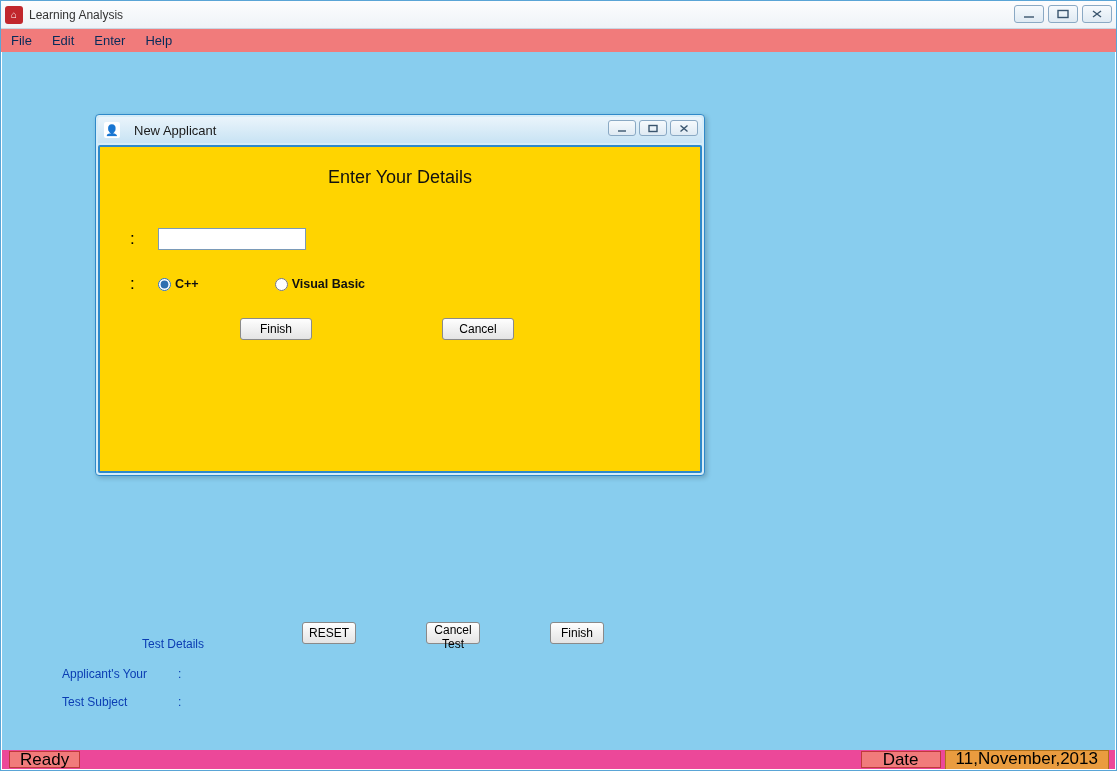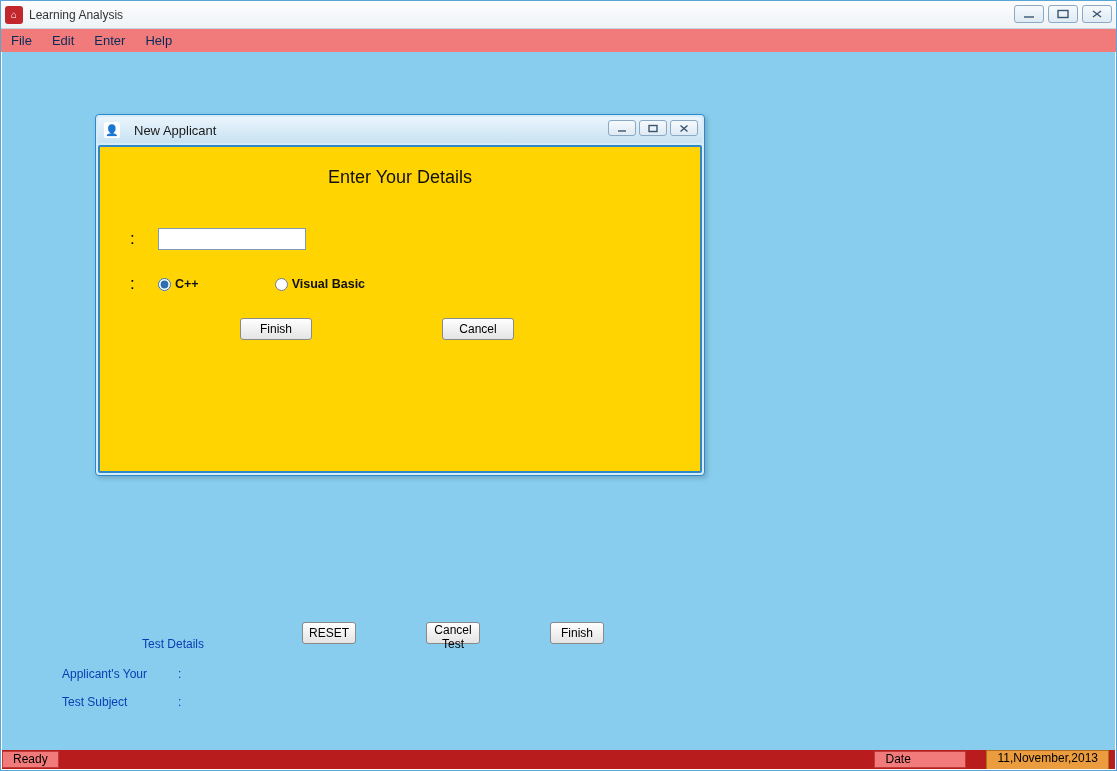--- a/index.html
+++ b/index.html
@@ -189,40 +189,41 @@
     display:flex;
     gap: 6px;
     margin-bottom: 14px;
   }
   .test-details .td-label { width: 110px; }
   
   .statusbar {
     position:absolute;
     left:0; right:0; bottom:0;
     height: 19px;
-    background: #b91c1c;
+    background: #ec4899;
     display:flex;
     align-items:center;
-    font-size: 12px;
+    font-size: 17px;
     color:#000;
+    padding-left:7px;
   }
   .statusbar .status-cell {
     border: 1px solid #c03a3a;
     padding: 0 10px;
     height: 17px;
     line-height:15px;
     background: #f17b7b;
   }
   .statusbar .spacer { flex:1; }
   .statusbar .date-val {
     background:#ea9c3f;
     border:1px solid #b0701a;
     padding:0 10px;
     height:20px; line-height:15px;
-    margin-left:20px; margin-right:6px;
+    margin-left:4px; margin-right:6px;
   }
   input[type=radio]{ accent-color:#2f6fb0; }
 </style>
 </head>
 <body>
 
 <div class="outer-window">
 
   <div class="titlebar">
     <div class="app-icon">⌂</div>
@@ -325,18 +326,18 @@
       <div class="td-row">
         <span class="td-label">Test Subject</span>
         <span>:</span>
         <span></span>
       </div>
     </div>
 
     <div class="statusbar">
       <div class="status-cell">Ready</div>
       <div class="spacer"></div>
-      <div class="status-cell" style="width:92px; text-align:left;">Date</div>
+      <div class="status-cell" style="width:80px; text-align:center;">Date</div>
       <div class="date-val">11,November,2013</div>
     </div>
 
   </div>
 </div>
 
 </body></html>

